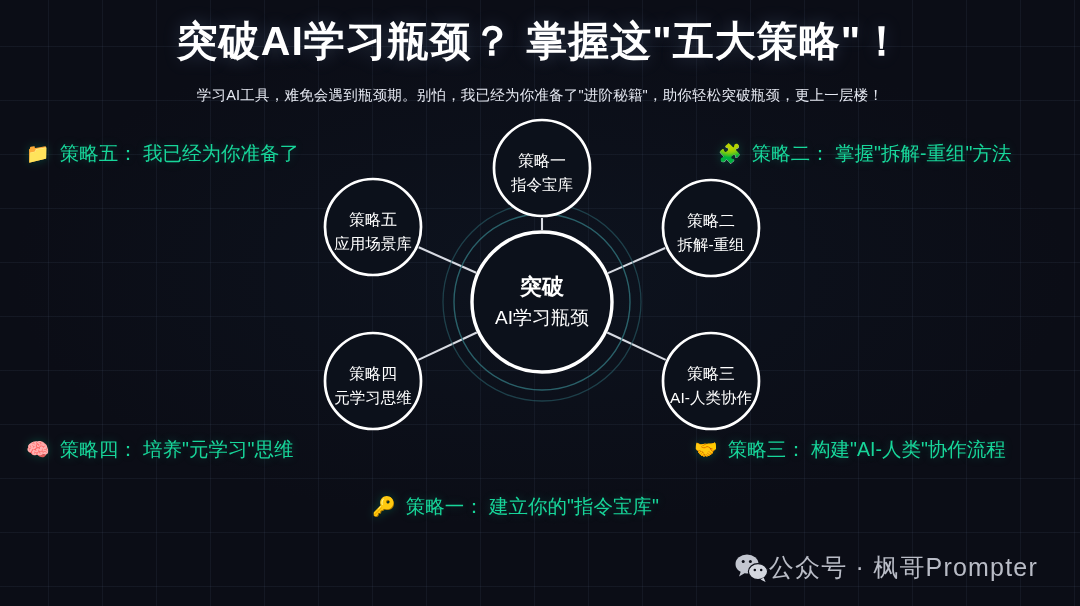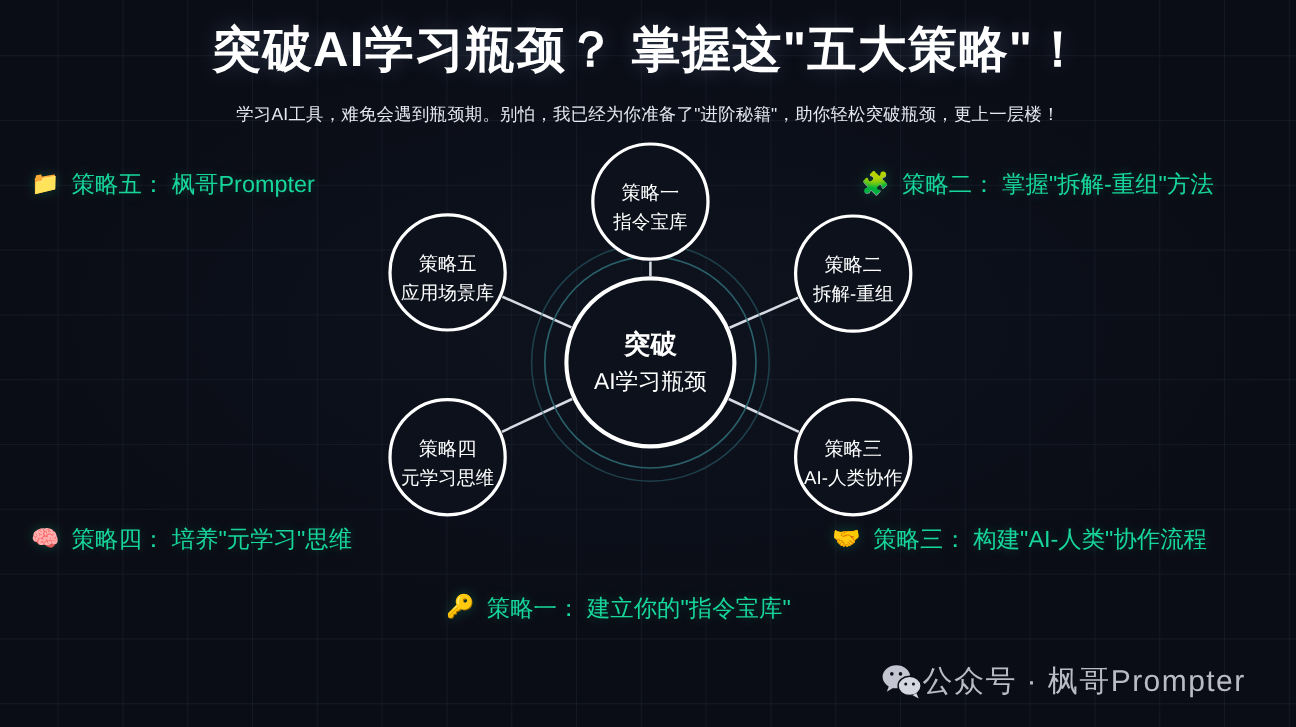--- a/index.html
+++ b/index.html
@@ -111,21 +111,21 @@
       <g>
         <circle cx="373" cy="227" r="48" fill="#0c111b" stroke="#ffffff" stroke-width="2.7"></circle>
         <text x="373" y="225" text-anchor="middle" fill="#ffffff" font-size="16" font-family="'Liberation Sans','DejaVu Sans',sans-serif">策略五</text>
         <text x="373" y="249" text-anchor="middle" fill="#ffffff" font-size="15.5" font-family="'Liberation Sans','DejaVu Sans',sans-serif">应用场景库</text>
       </g>
     </g>
 </svg>
 
 <div class="caption" id="cap-s5-el" style="left: 26px; top: 140px;">
   <span class="emoji">📁</span>
-  <span>策略五： 枫哥Prompter</span>
+  <span>策略五： 我已经为你准备了</span>
 </div>
 <div class="caption" id="cap-s2-el" style="left: 718px; top: 140px;">
   <span class="emoji">🧩</span>
   <span>策略二： 掌握"拆解-重组"方法</span>
 </div>
 <div class="caption" id="cap-s4-el" style="left: 26px; top: 436px;">
   <span class="emoji">🧠</span>
   <span>策略四： 培养"元学习"思维</span>
 </div>
 <div class="caption" id="cap-s3-el" style="left: 694px; top: 436px;">

